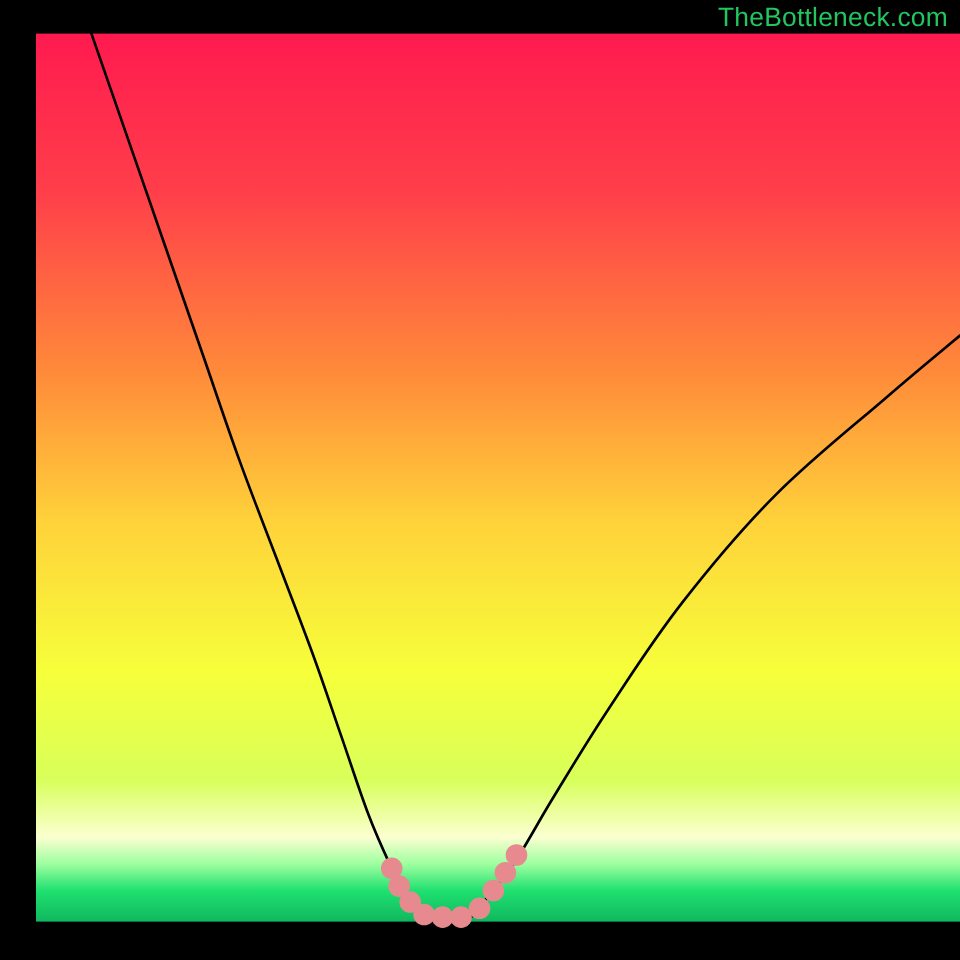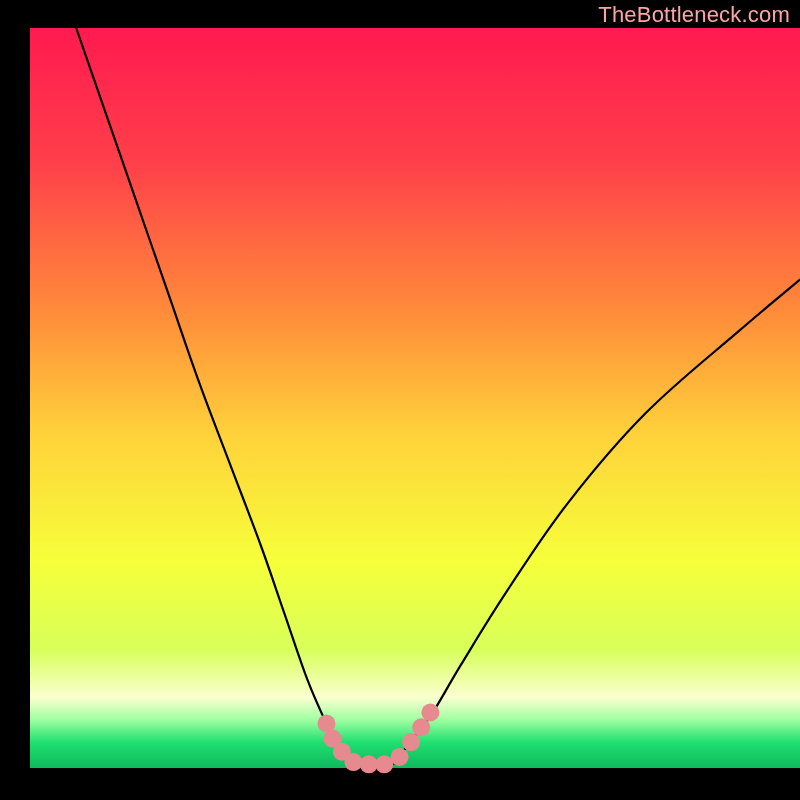--- a/index.html
+++ b/index.html
@@ -14,21 +14,21 @@
   .stage {
     position: relative;
     width: 800px;
     height: 800px;
     background: #000;
   }
   .watermark {
     position: absolute;
     top: 2px;
     right: 10px;
-    color: #fca5a5;
+    color: #22c55e;
     font-size: 22px;
     font-weight: 400;
     letter-spacing: 0.2px;
     z-index: 50;
   }
   svg {
     position: absolute;
     left: 0;
     top: 0;
   }

